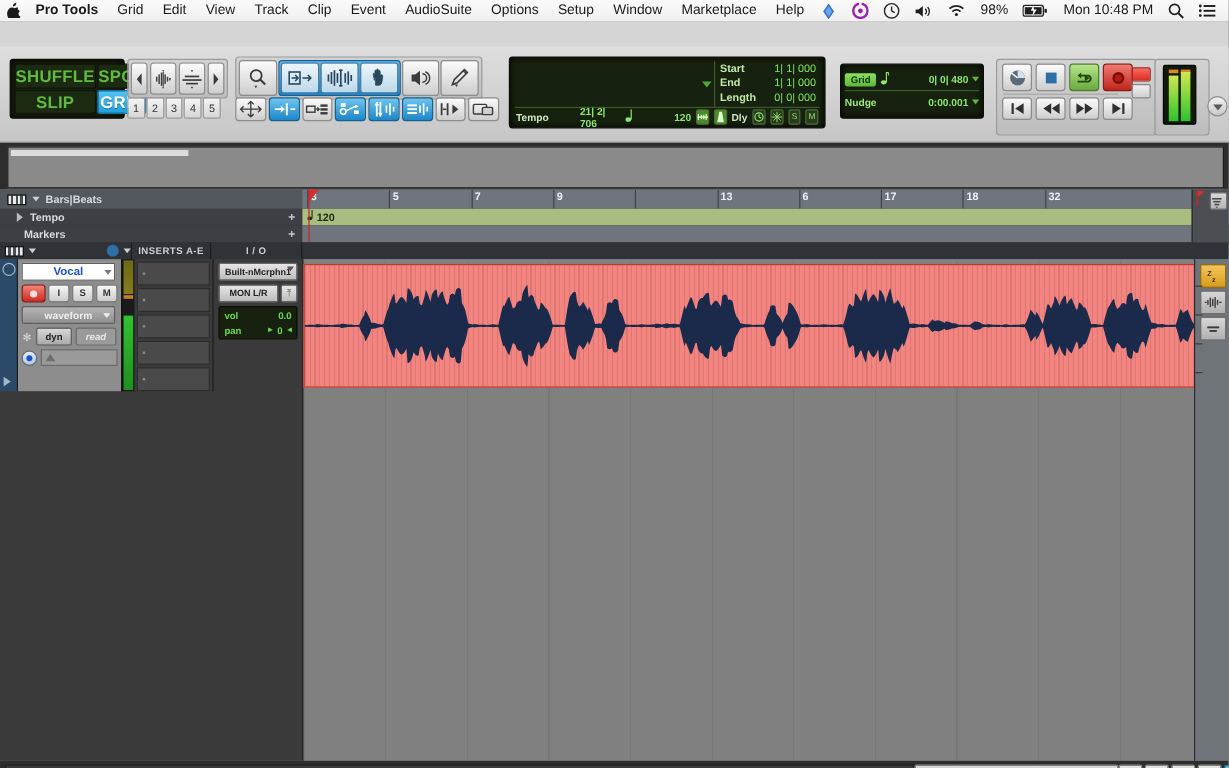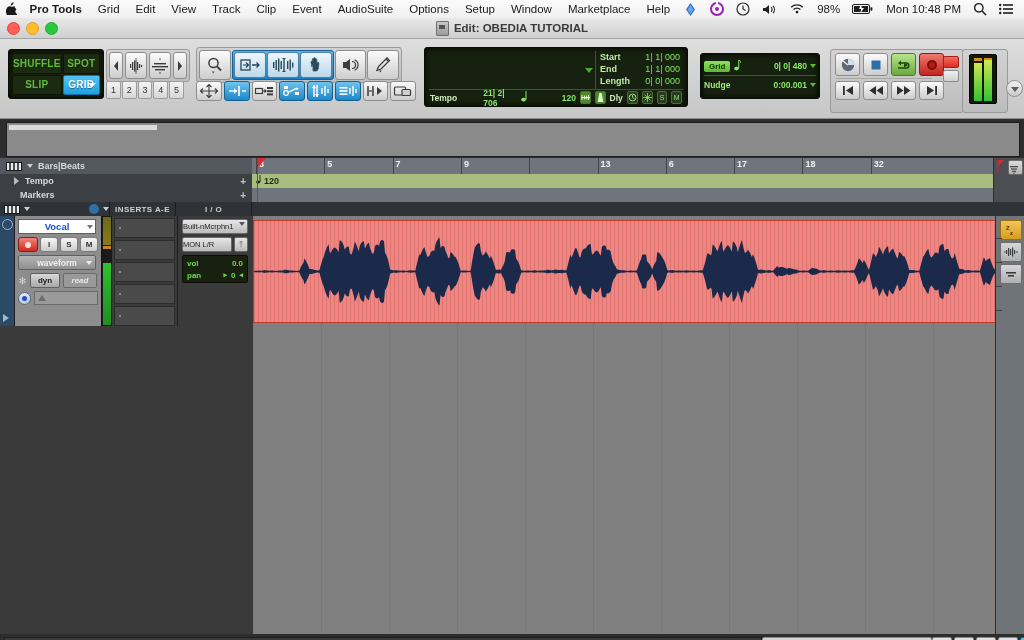--- a/index.html
+++ b/index.html
@@ -42,21 +42,21 @@
            border:1px solid #9a9a9a;border-radius:3px;}
 
   
   .lcd{background:#17210f;border:1px solid #0a0f06;border-radius:3px;
        box-shadow:inset 0 0 6px #000;}
 
   
   #editmodes{left:8px;top:10px;width:88px;height:42px;padding:3px;}
   .em-grid{display:grid;grid-template-columns:1fr 1fr;grid-template-rows:1fr 1fr;gap:1px;
            width:100%;height:100%;}
-  .em{display:flex;align-items:center;justify-content:center;font-size:10px;font-weight:bold;
+  .em{display:flex;align-items:center;justify-content:center;font-size:14px;font-weight:bold;
       letter-spacing:.2px;border-radius:2px;background:#1d2a12;color:#5fba3e;
       border:1px solid #0e1508;}
   .em.on{background:linear-gradient(#52c3f2,#1f9fe0);color:#fff;border-color:#0d74ad;
          text-shadow:0 1px 0 rgba(0,0,0,.35);position:relative;}
   .em.on:after{content:"";position:absolute;right:3px;top:50%;margin-top:-2px;
          border-left:4px solid transparent;border-right:4px solid transparent;
          border-top:4px solid #fff;}
 
   
   .mb{background:linear-gradient(#fbfbfb,#cdcdcd);border:1px solid #8d8d8d;border-radius:3px;
@@ -194,21 +194,21 @@
   .ch.c3{width:76px;}
   .ch.stripes{width:16px;height:9px;background:repeating-linear-gradient(90deg,#e7e9eb 0 2px,#4a4e52 2px 4px);
       border:1px solid #15181a;}
   .ch .caret{border-left:3.5px solid transparent;border-right:3.5px solid transparent;
       border-top:4px solid #cdd0d3;}
   .ch .dot{width:10px;height:10px;border-radius:50%;background:#2f6fa8;margin-left:auto;}
 
   
   .editarea{position:absolute;left:0;top:198px;width:1024px;height:418px;background:#808080;}
   .trkcol{position:absolute;left:0;top:0;width:252px;height:418px;background:#3a3a3a;
-          border-right:1px solid #1d1d1d;padding-left:44px;}
+          border-right:1px solid #1d1d1d;}
 
   
   .trk{position:absolute;left:0;top:0;width:252px;height:110px;display:flex;}
   .trk-left{width:14px;height:110px;background:#2a4a68;border-right:1px solid #1d1d1d;
             position:relative;}
   .trk-left .ro{position:absolute;left:2px;top:3px;width:9px;height:9px;border-radius:50%;
             border:1.5px solid #9fb7cb;}
   .trk-left .arw{position:absolute;left:3px;bottom:4px;border-left:6px solid #9fb7cb;
             border-top:4px solid transparent;border-bottom:4px solid transparent;}
   .trk-main{width:86px;height:110px;background:#8d8d8d;position:relative;padding:3px;
@@ -255,22 +255,22 @@
 
   .col-ins{position:absolute;left:112px;top:0;width:66px;height:110px;background:#3a3a3a;
         border-right:1px solid #1d1d1d;padding:2px;box-sizing:border-box;}
   .insslot{height:18px;background:#4a4a4a;border:1px solid #2c2c2c;margin-bottom:2px;
         display:flex;align-items:center;padding-left:4px;}
   .insslot i{width:2px;height:2px;background:#8d8d8d;display:block;}
 
   .col-io{position:absolute;left:179px;top:0;width:72px;height:110px;background:#3a3a3a;
         padding:3px;box-sizing:border-box;}
   .iobtn{height:13px;background:linear-gradient(#e6e6e6,#bcbcbc);border:1px solid #6a6a6a;
-        border-radius:2px;display:flex;align-items:center;justify-content:flex-start;
-        font-size:7.5px;font-weight:normal;color:#222;margin-bottom:3px;position:relative;}
+        border-radius:2px;display:flex;align-items:center;justify-content:center;
+        font-size:7.5px;font-weight:bold;color:#222;margin-bottom:3px;position:relative;}
   .iobtn .tc{position:absolute;right:2px;top:2px;border-left:3px solid transparent;
         border-right:3px solid transparent;border-top:4px solid #555;}
   .iorow{display:flex;gap:2px;margin-bottom:3px;}
   .iorow .iobtn{flex:1;margin-bottom:0;}
   .iosmall{width:12px;height:13px;background:linear-gradient(#e6e6e6,#bcbcbc);
         border:1px solid #6a6a6a;border-radius:2px;display:flex;align-items:center;
         justify-content:center;font-size:8px;color:#555;}
   .fader{background:#18210f;border:1px solid #0a0f06;border-radius:2px;padding:1px;}
   .frow{height:12px;display:flex;align-items:center;font-size:8px;font-weight:bold;
         color:#6ddb47;padding:0 3px;}
@@ -390,31 +390,20 @@
               <circle cx="1.2" cy="10" r="1.2"></circle>
               <rect x="4" y="9.2" width="10" height="1.6"></rect>
             </g>
           </svg>
       </div>
     </div>
   </div>
 
   <div class="win">
 
-    <div class="titlebar">
-      <div class="lights">
-        <div class="light l-close"></div>
-        <div class="light l-min"></div>
-        <div class="light l-max"></div>
-      </div>
-      <div class="wtitle">
-        <span class="docico"></span>
-        <span>Edit: OBEDIA TUTORIAL</span>
-      </div>
-    </div>
 
     <div class="toolbar">
 
       <div class="tbpanel lcd" id="editmodes">
         <div class="em-grid">
           <div class="em">SHUFFLE</div>
           <div class="em">SPOT</div>
           <div class="em">SLIP</div>
           <div class="em on">GRID</div>
         </div>

